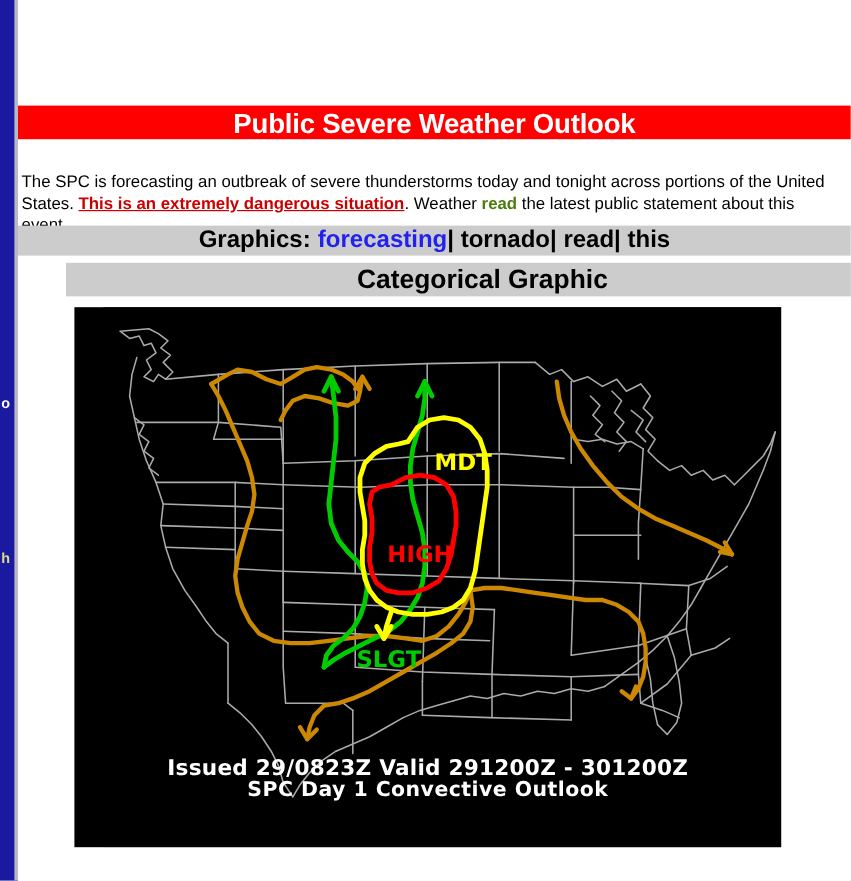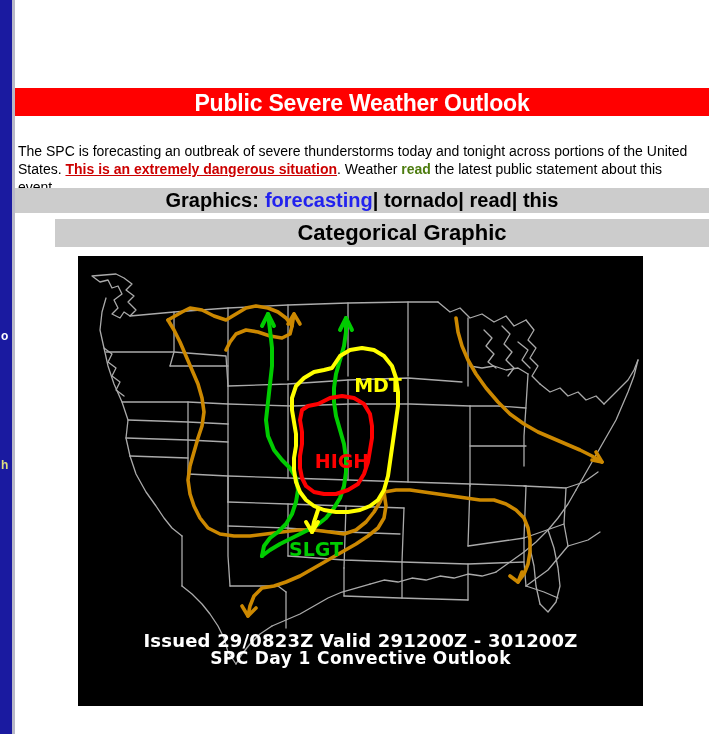--- a/index.html
+++ b/index.html
@@ -119,25 +119,26 @@
     line-height: 28px;
     font-size: 22px;
     font-weight: bold;
     color: #000000;
     margin-left: 40px;
   }
 
   
   #map-wrap {
     position: absolute;
-    left: 63px;
+    left: 47px;
     top: 256px;
     width: 565px;
     height: 450px;
     background: #000000;
+    padding-left: 24px;
   }
   #map-svg { display: block; width: 565px; height: 450px; }
 
   .map-cap-issued {
     position: absolute;
     left: 0; right: 0;
     top: 374px;
     text-align: center;
     color: #ffffff;
     font-size: 18px;

